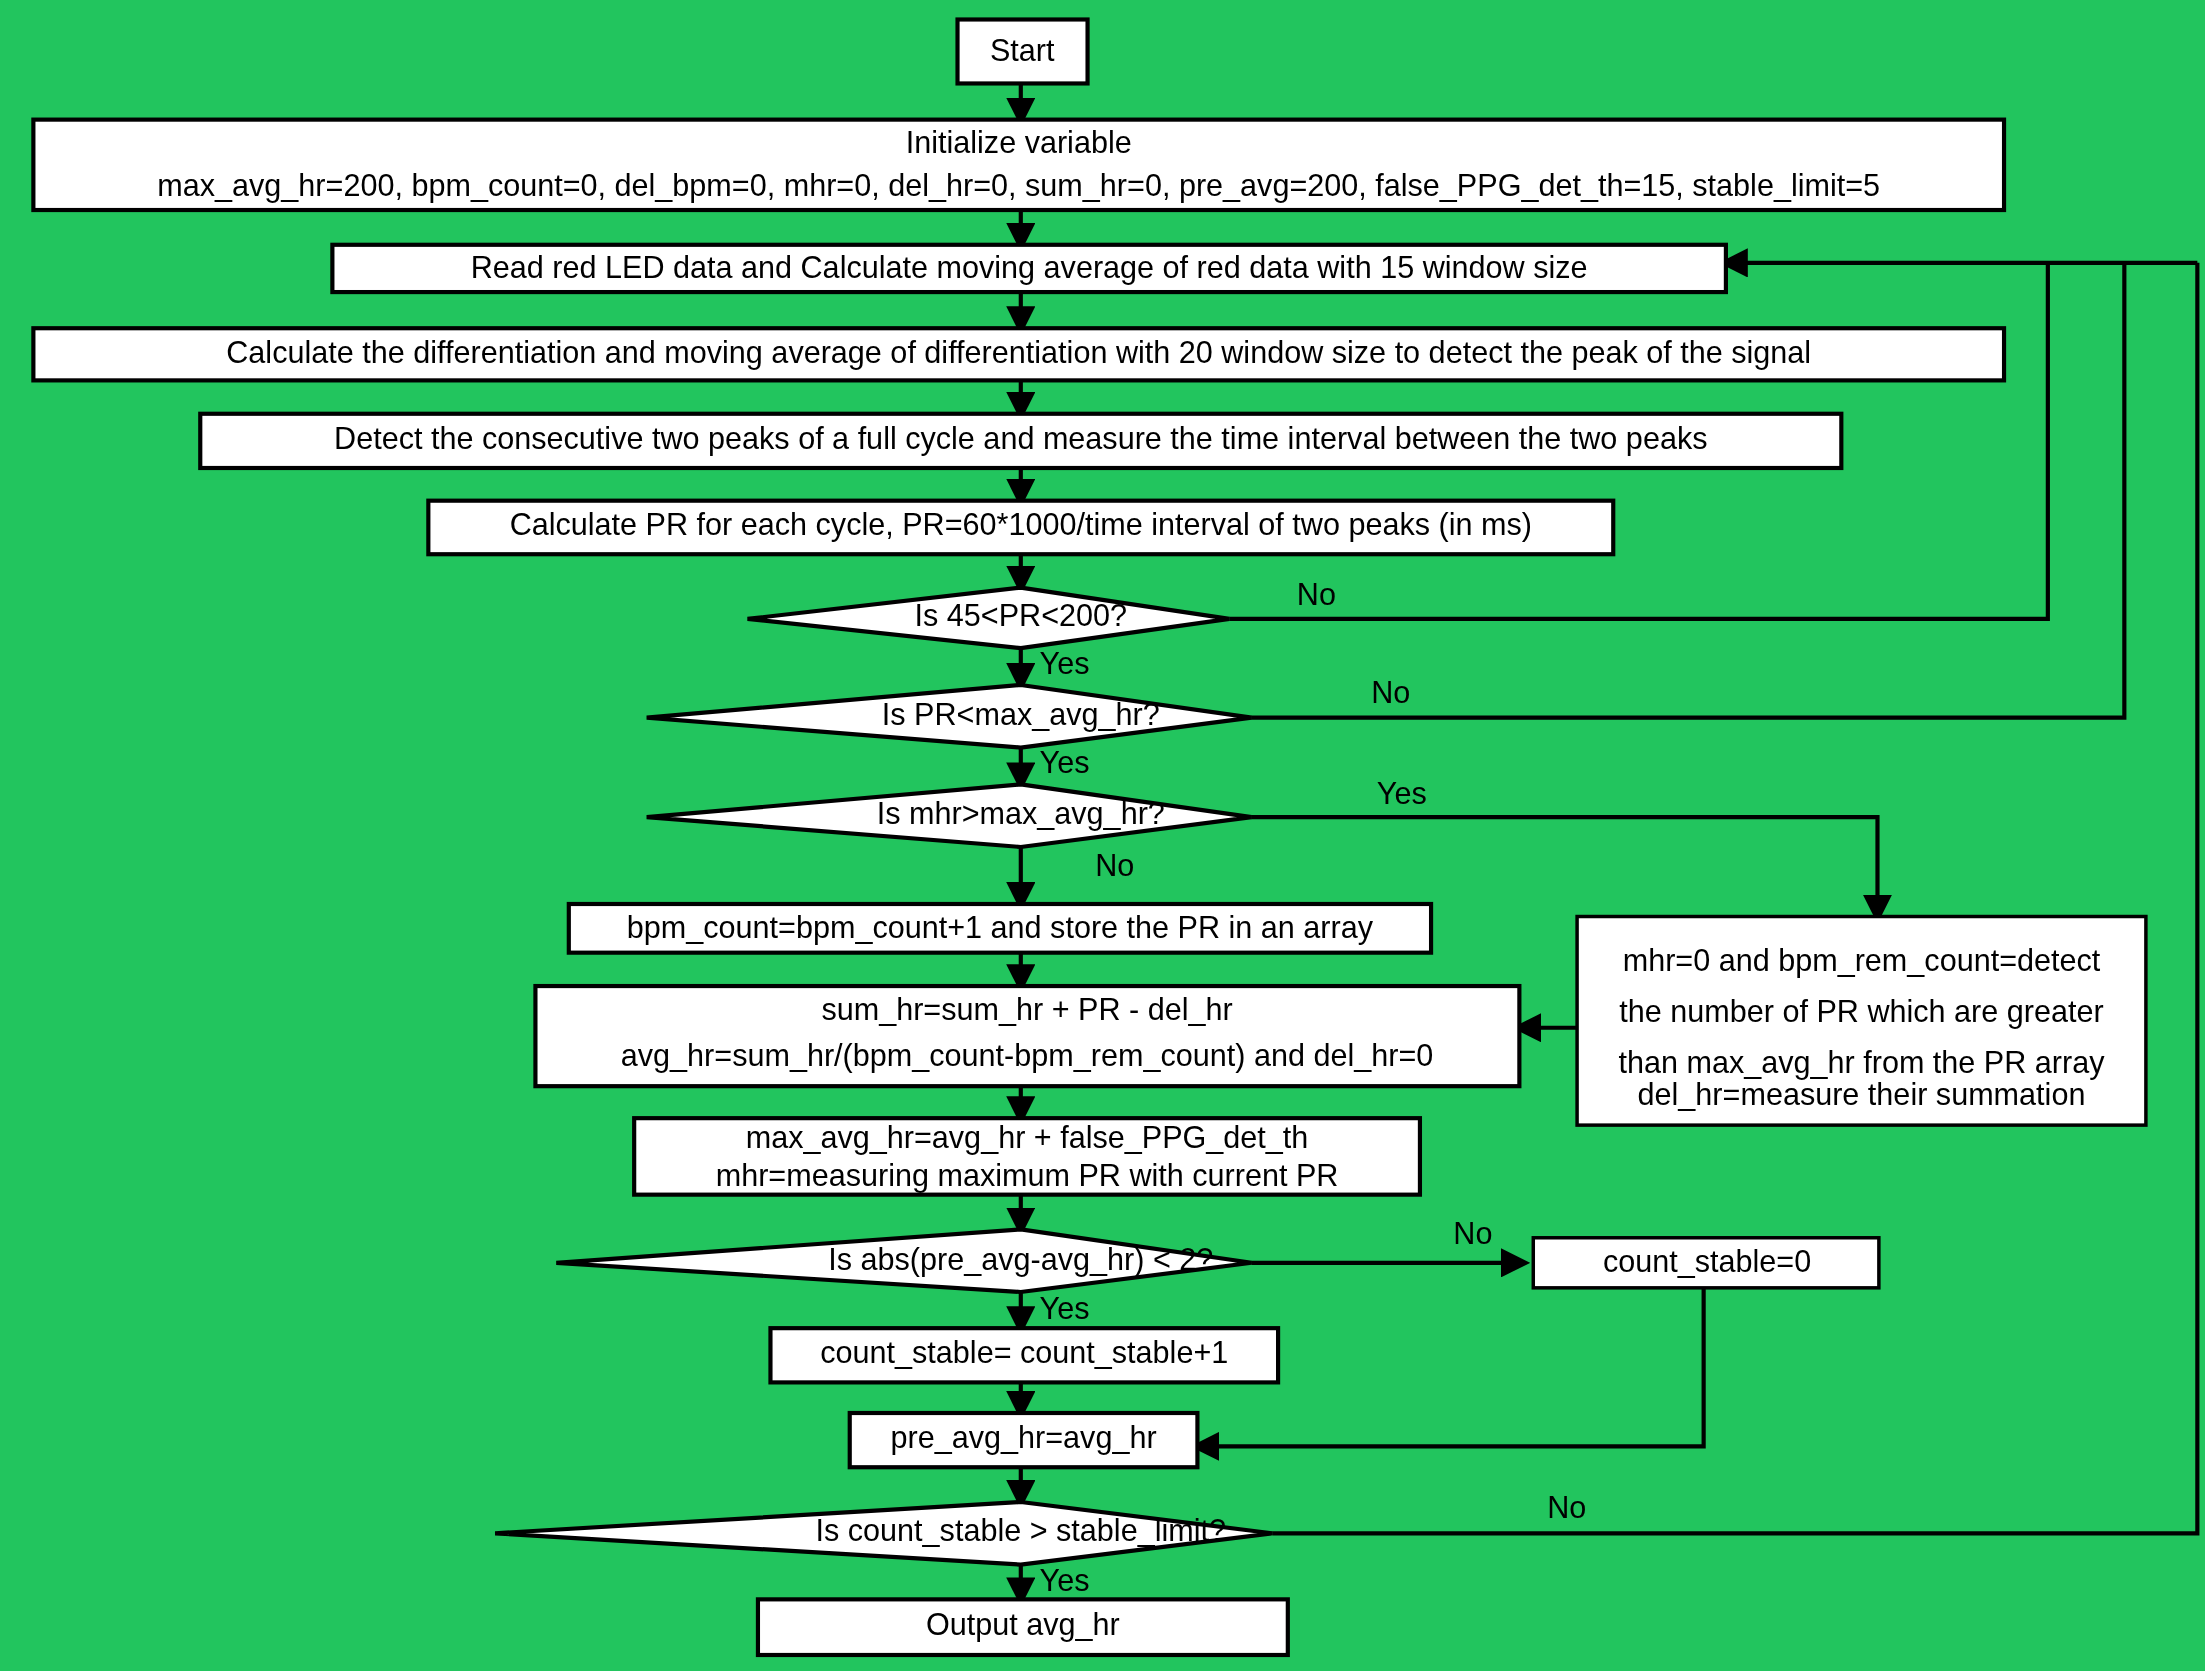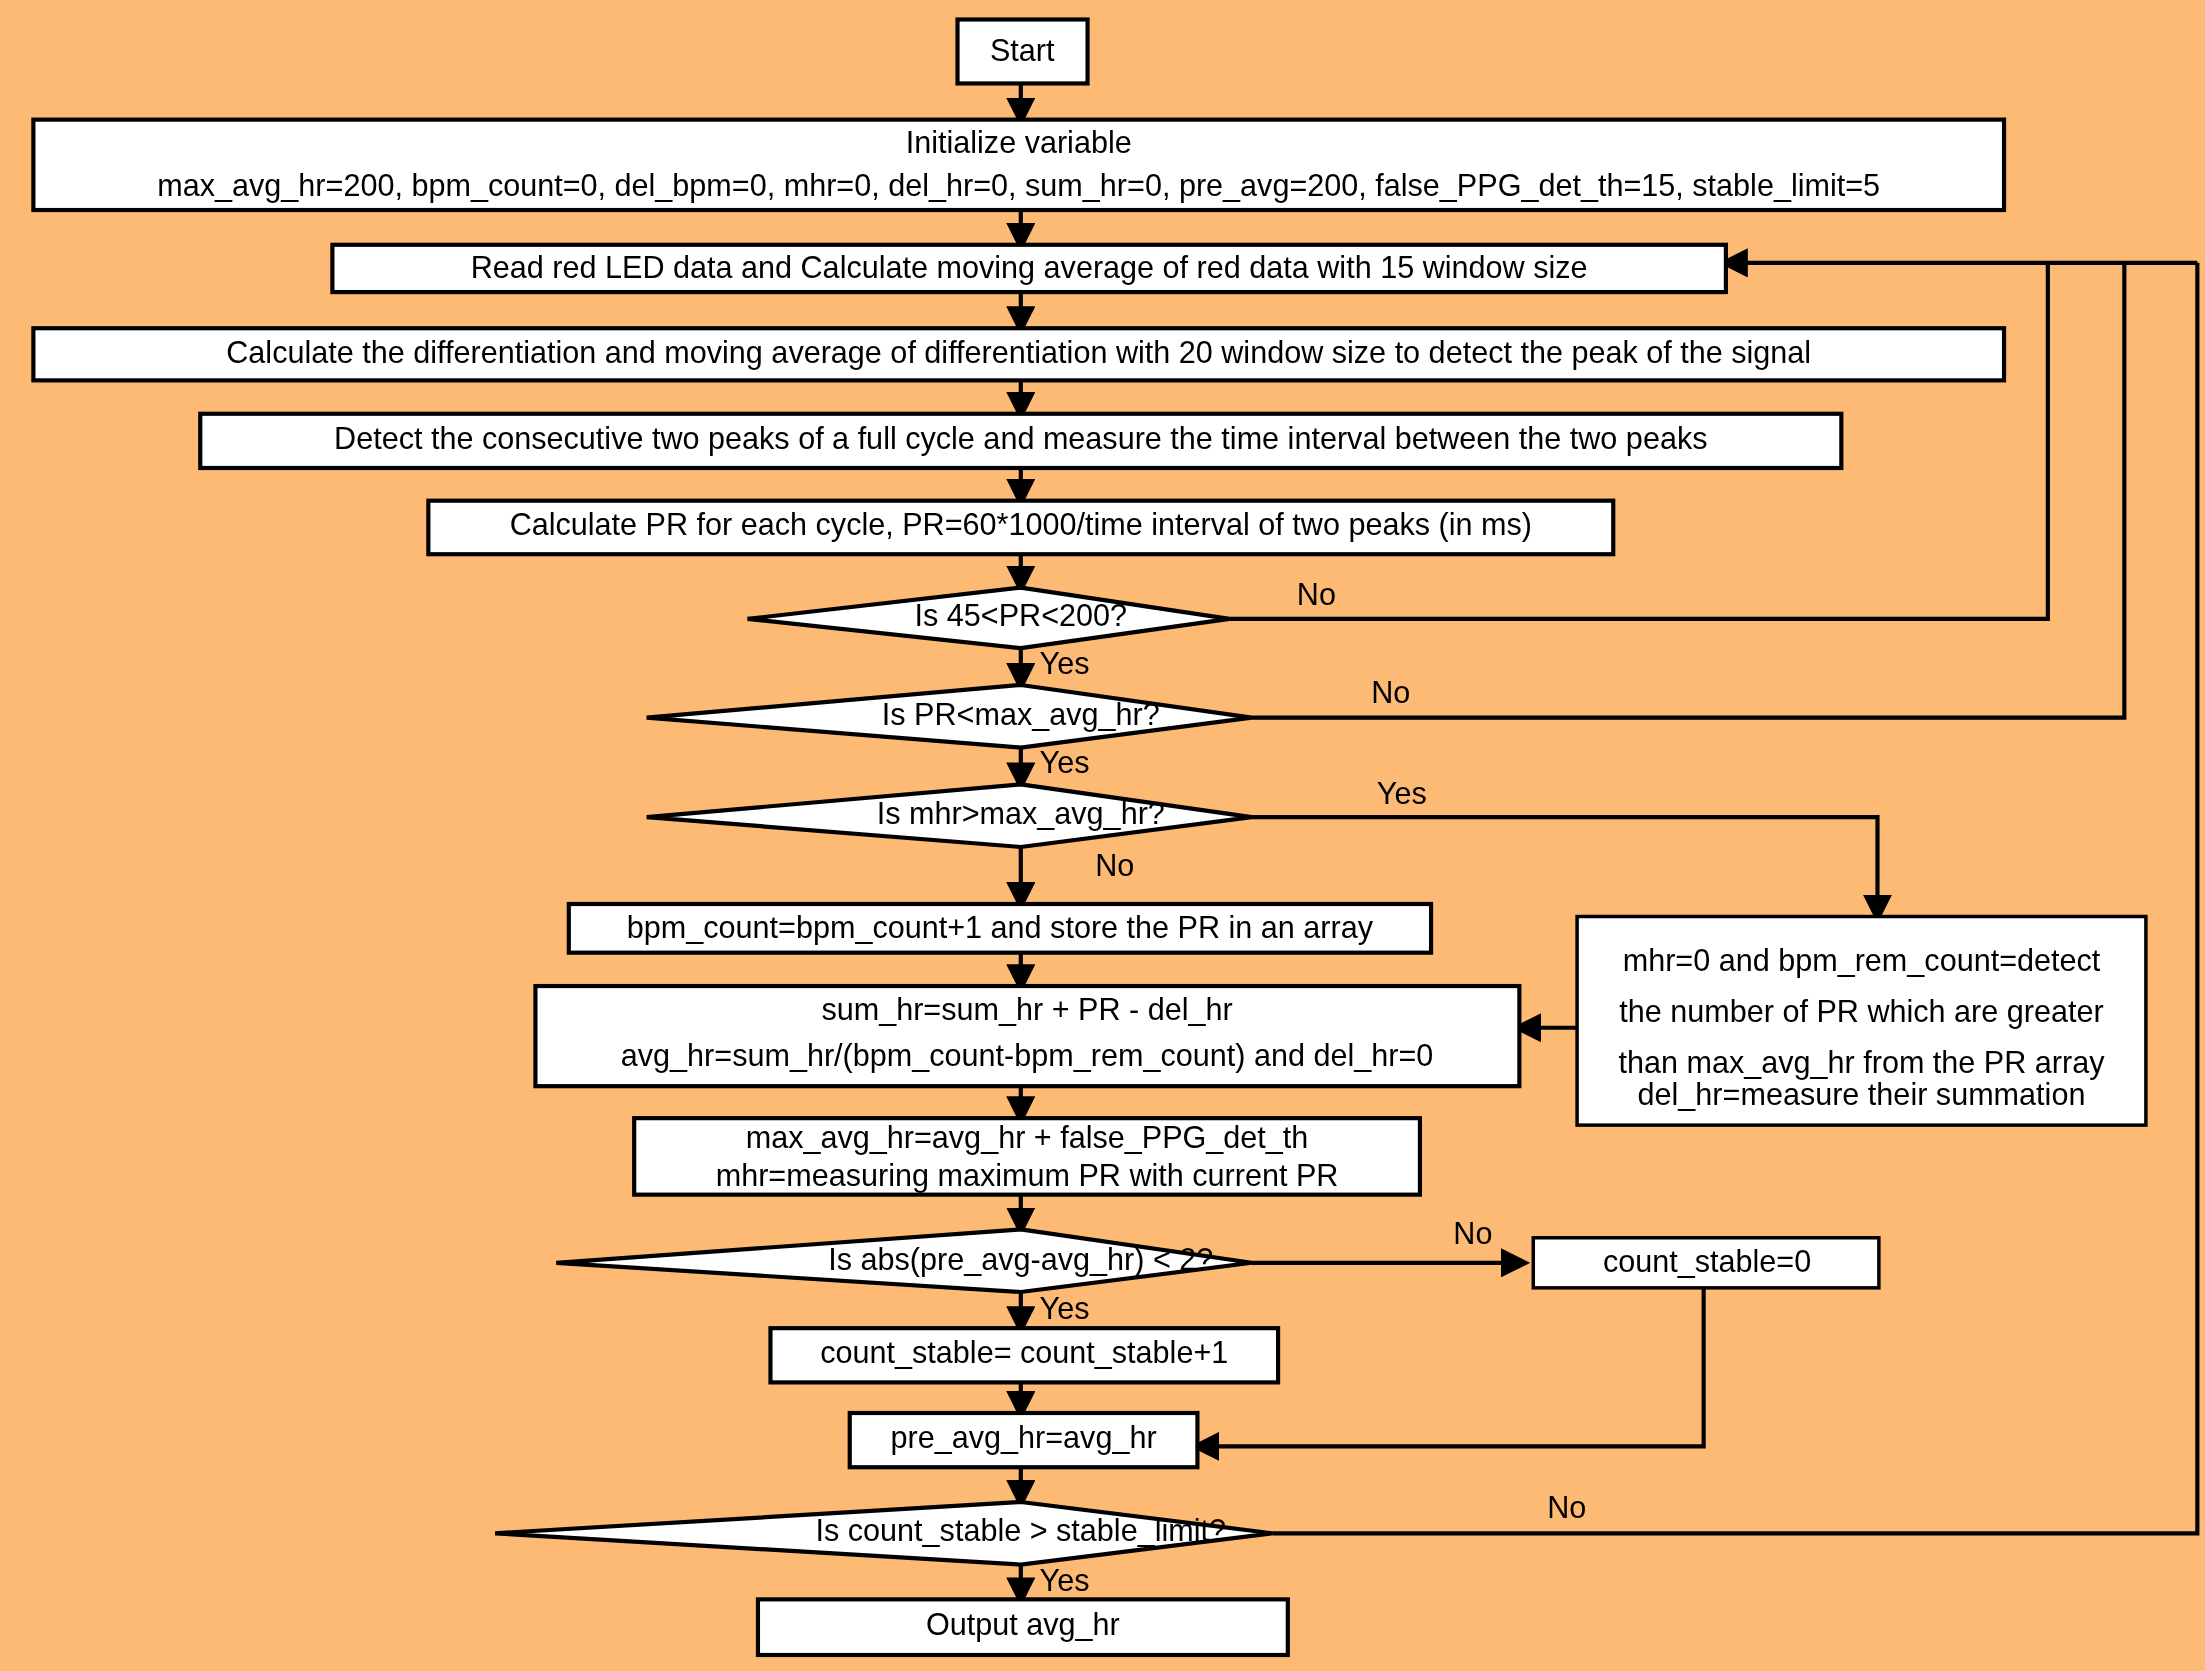--- a/index.html
+++ b/index.html
@@ -4,21 +4,21 @@
 <style>
   html, body {
     margin: 0;
     padding: 0;
     background: #ffffff;
   }
   #stage {
     position: relative;
     width: 2205px;
     height: 1671px;
-    background: #fdba74;
+    background: #22c55e;
     overflow: hidden;
   }
   svg.flow {
     position: absolute;
     left: 0;
     top: 0;
     width: 2205px;
     height: 1671px;
     display: block;
   }

